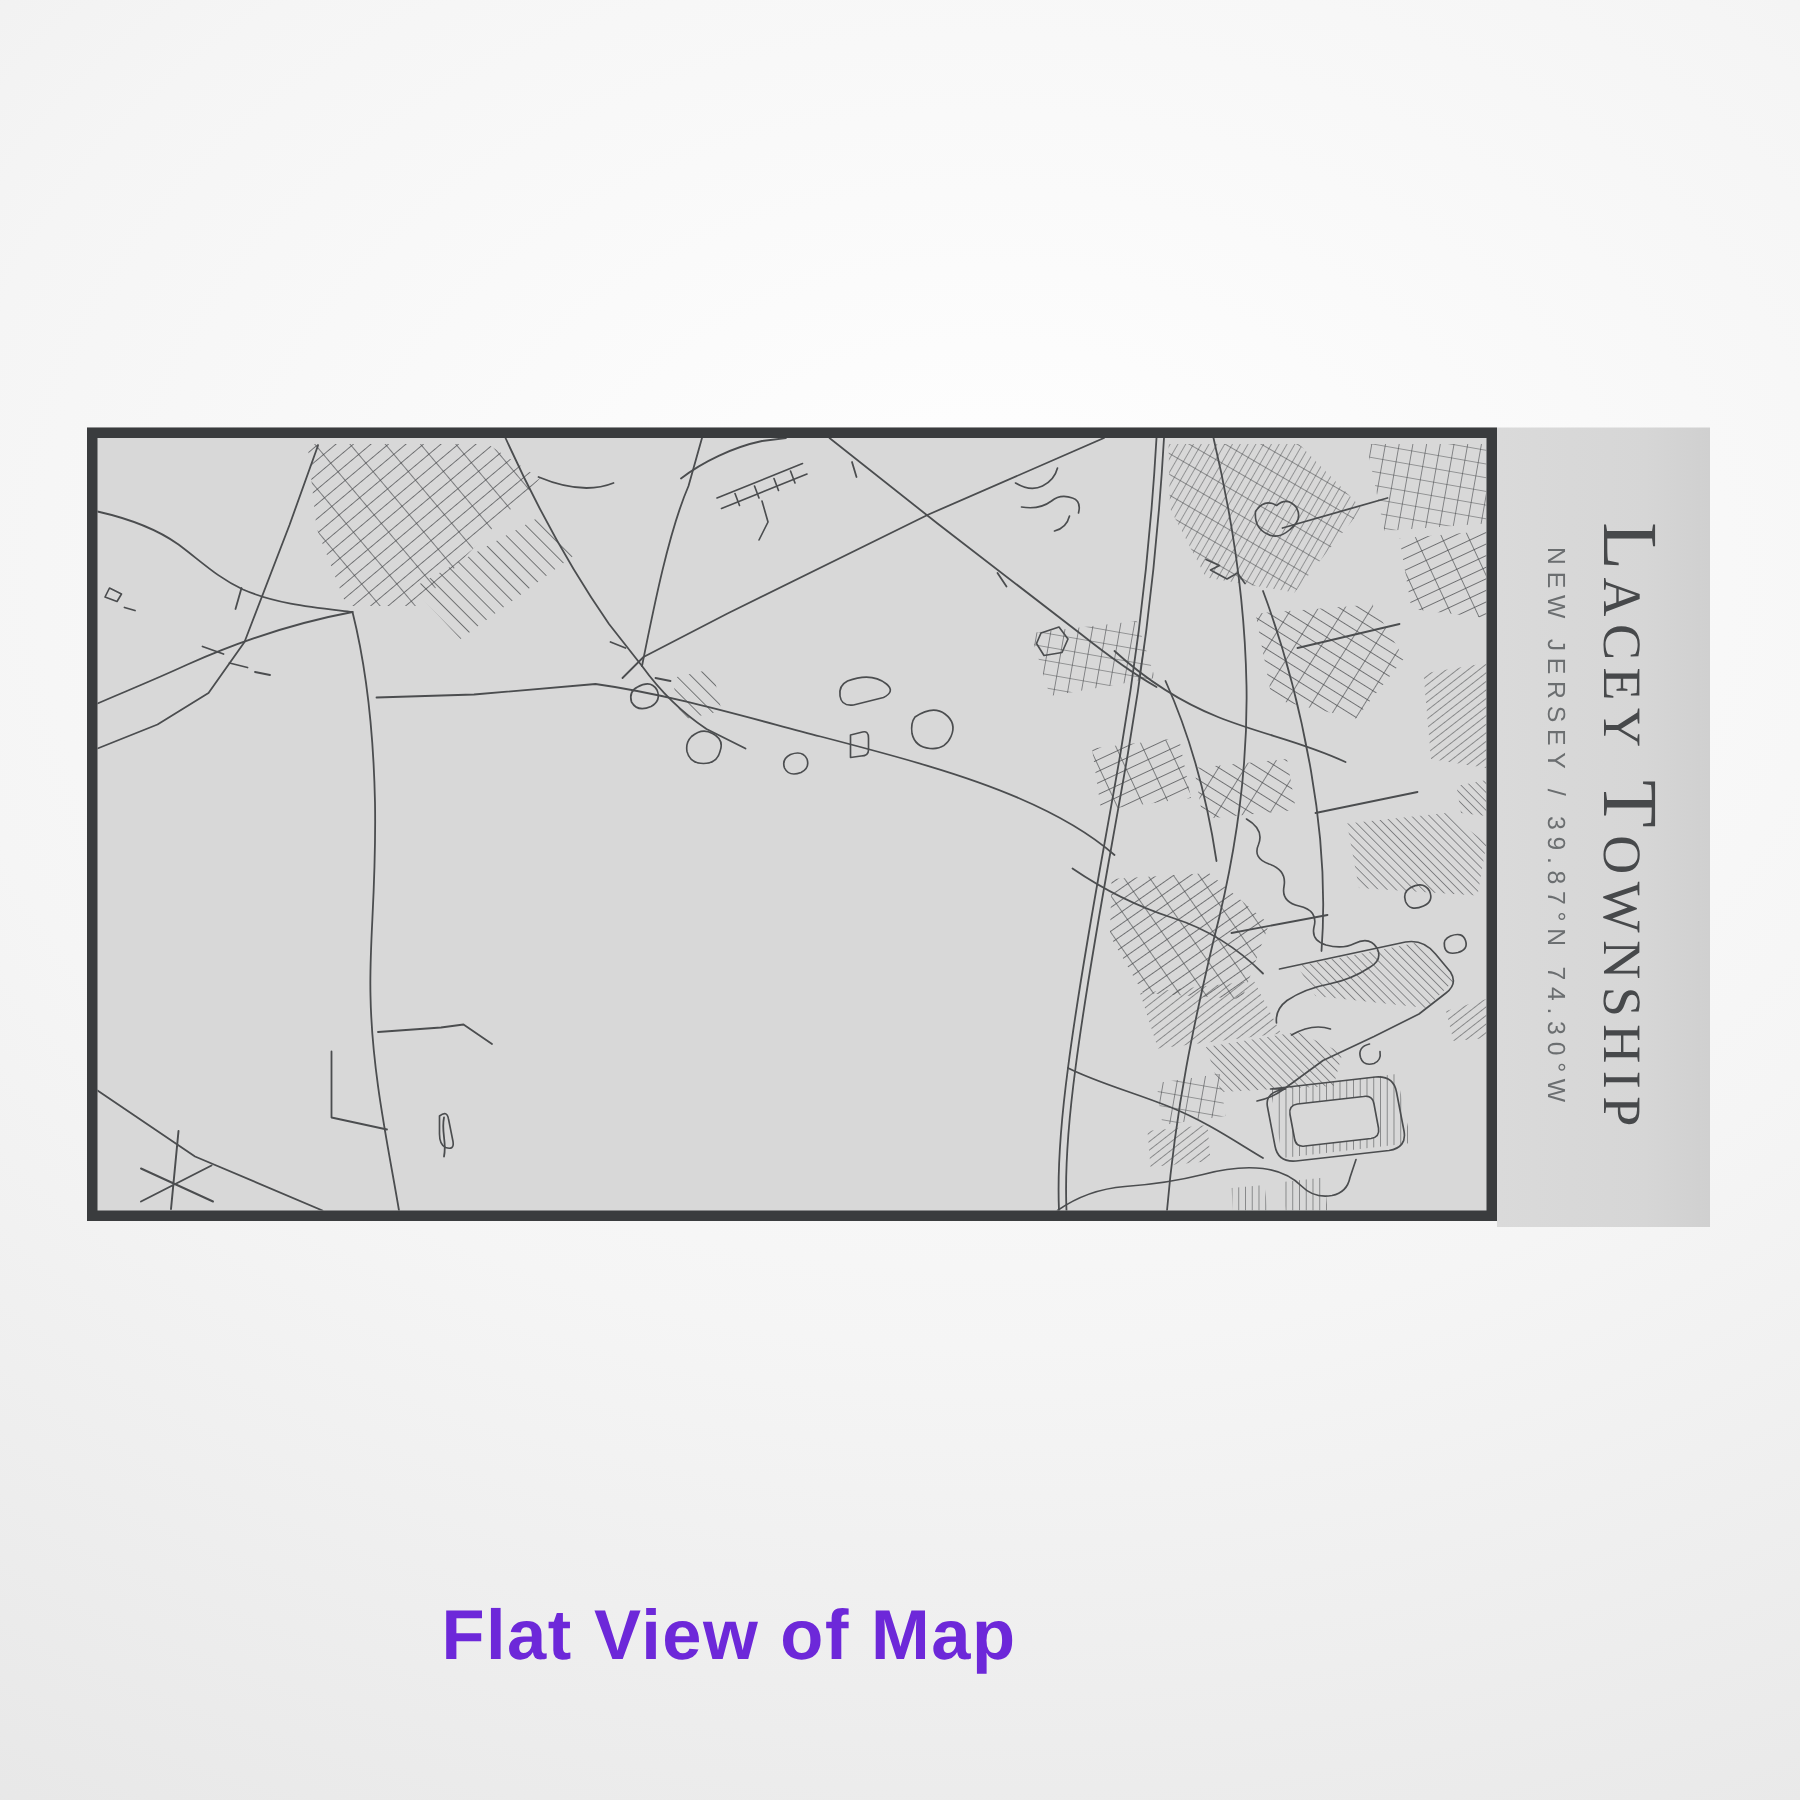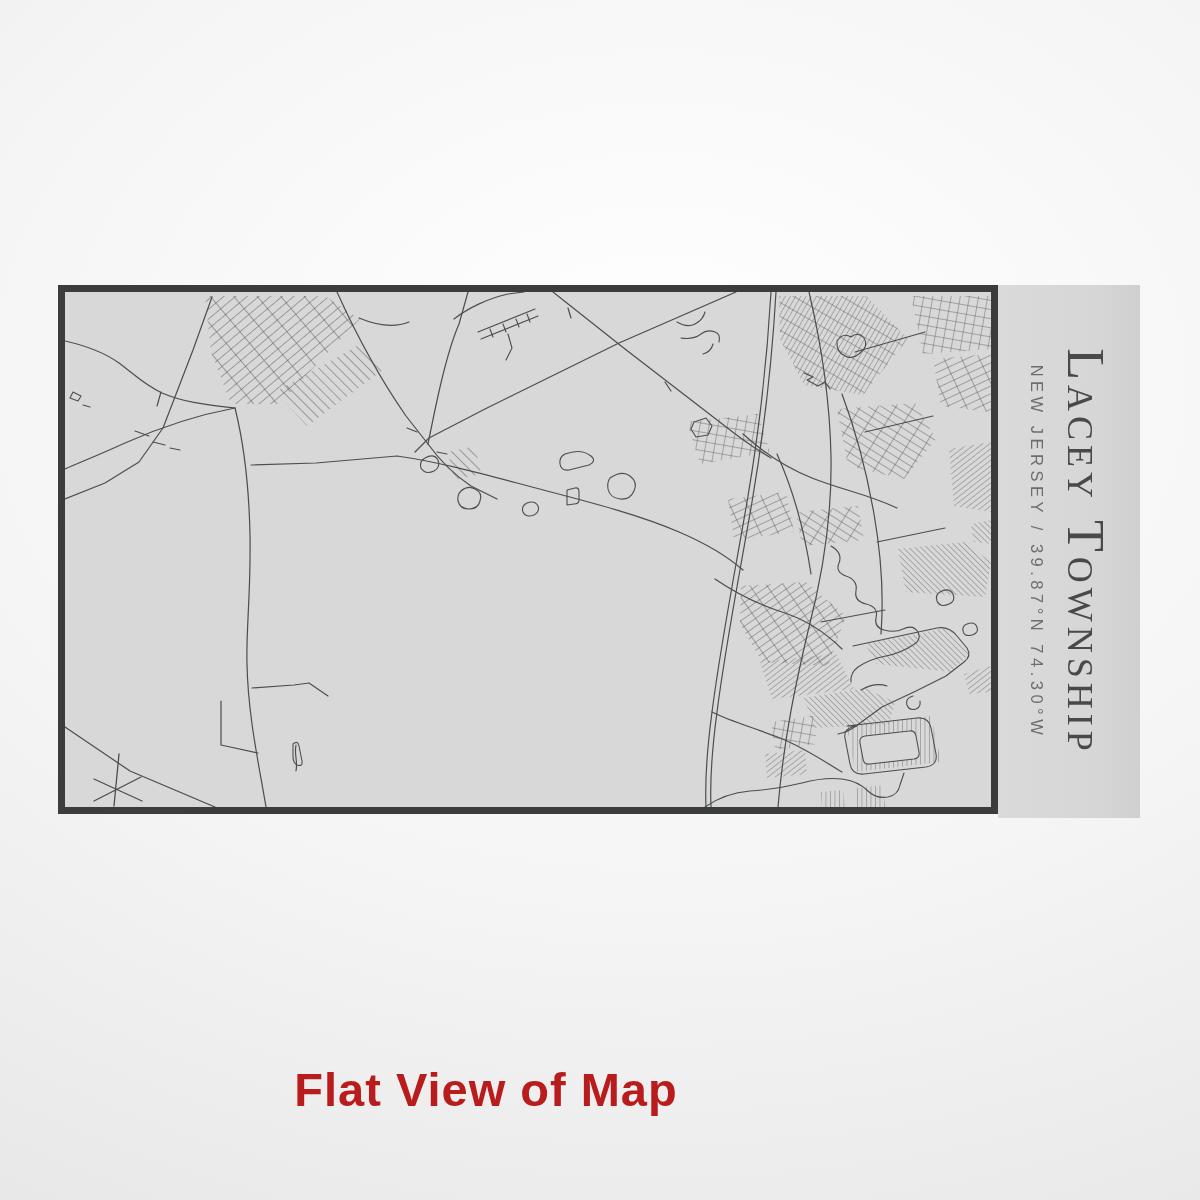--- a/index.html
+++ b/index.html
@@ -30,21 +30,21 @@
     color:#47494b;white-space:nowrap;
   }
   .plaque-subtitle{
     font-family:"Liberation Sans", sans-serif;
     font-size:16.5px;letter-spacing:4.5px;margin-top:13px;
     color:#6b6e70;white-space:nowrap;
   }
   .caption{
     position:absolute;left:0;top:1062px;width:972px;
     text-align:center;font-weight:bold;font-size:47px;letter-spacing:1px;
-    color:#b91c1c;
+    color:#6d28d9;
   }
 </style>
 </head>
 <body>
 
 <div class="preview">
 
   <div class="map-panel">
     <svg viewBox="0 0 926 515" preserveAspectRatio="none">
       <defs>

